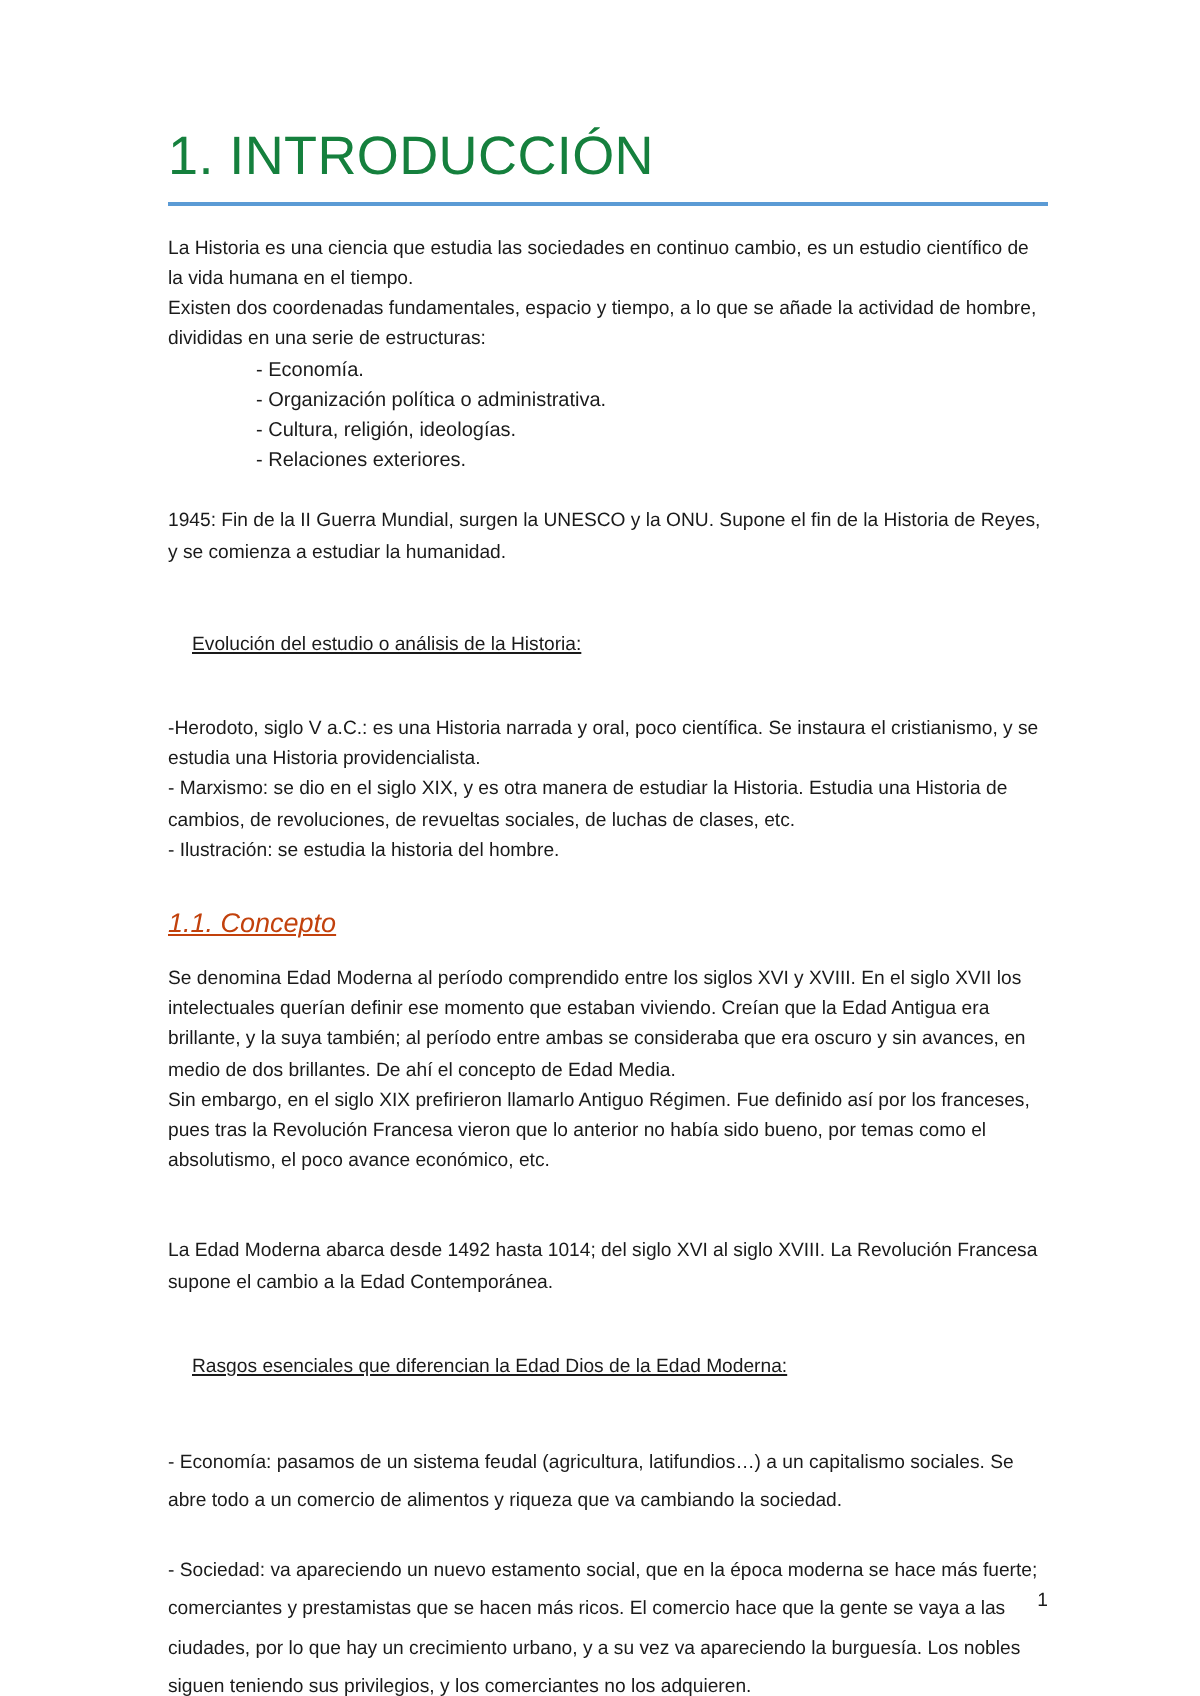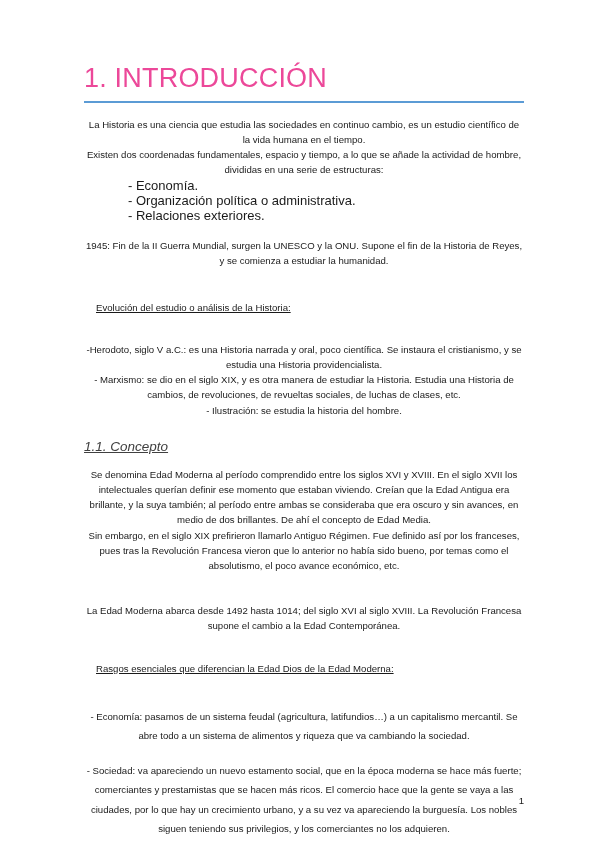--- a/index.html
+++ b/index.html
@@ -22,65 +22,65 @@
   .content {
     position: absolute;
     left: 84px;
     top: 64px;
     width: 440px;
   }
   .doc-title {
     font-size: 27px;
     font-weight: 400;
     letter-spacing: 0.2px;
-    color: #ec4899;
+    color: #15803d;
     margin: 0 0 7px 0;
     line-height: 1.1;
   }
   .title-rule {
     width: 440px;
     height: 2px;
     background: #5b9bd5;
     margin: 0 0 14px 0;
   }
   p.body {
     font-size: 9.6px;
     line-height: 15.2px;
     margin: 0;
-    text-align: center;
+    text-align: left;
     color: #1a1a1a;
   }
   .gap-md { height: 11px; }
   .gap-lg { height: 15px; }
   .gap-xl { height: 19px; }
   ul.dash-list {
     list-style: none;
     margin: 0;
     padding: 0 0 0 44px;
   }
   ul.dash-list li {
-    font-size: 13px;
+    font-size: 10px;
     line-height: 15.2px;
     margin: 0;
   }
   .underline-head {
     font-size: 9.6px;
     line-height: 15.2px;
     margin: 12px;
     text-decoration: underline;
     color: #1a1a1a;
   }
   .sub-head {
     font-size: 13.5px;
     line-height: 19px;
     margin: 0;
     font-style: italic;
     text-decoration: underline;
     font-weight: 400;
-    color: #404040;
+    color: #c2410c;
   }
   p.loose {
     line-height: 19.5px;
   }
   .page-number {
     position: absolute;
     right: 76px;
     bottom: 42px;
     font-size: 9.6px;
     color: #1a1a1a;
@@ -94,20 +94,21 @@
 
     <h1 class="doc-title">1. INTRODUCCIÓN</h1>
     <div class="title-rule"></div>
 
     <p class="body">La Historia es una ciencia que estudia las sociedades en continuo cambio, es un estudio científico de la vida humana en el tiempo.</p>
     <p class="body">Existen dos coordenadas fundamentales, espacio y tiempo, a lo que se añade la actividad de hombre, divididas en una serie de estructuras:</p>
 
     <ul class="dash-list">
       <li>- Economía.</li>
       <li>- Organización política o administrativa.</li>
+      <li>- Cultura, religión, ideologías.</li>
       <li>- Relaciones exteriores.</li>
     </ul>
 
     <div class="gap-lg"></div>
     <p class="body">1945: Fin de la II Guerra Mundial, surgen la UNESCO y la ONU. Supone el fin de la Historia de Reyes, y se comienza a estudiar la humanidad.</p>
 
     <div class="gap-xl"></div>
     <p class="underline-head">Evolución del estudio o análisis de la Historia:</p>
 
     <div class="gap-lg"></div>
@@ -124,21 +125,21 @@
 
     <div class="gap-xl"></div>
 
     <div class="gap-md"></div>
     <p class="body">La Edad Moderna abarca desde 1492 hasta 1014; del siglo XVI al siglo XVIII. La Revolución Francesa supone el cambio a la Edad Contemporánea.</p>
 
     <div class="gap-lg"></div>
     <p class="underline-head">Rasgos esenciales que diferencian la Edad Dios de la Edad Moderna:</p>
 
     <div class="gap-xl"></div>
-    <p class="body loose">- Economía: pasamos de un sistema feudal (agricultura, latifundios…) a un capitalismo mercantil. Se abre todo a un sistema de alimentos y riqueza que va cambiando la sociedad.</p>
+    <p class="body loose">- Economía: pasamos de un sistema feudal (agricultura, latifundios…) a un capitalismo sociales. Se abre todo a un comercio de alimentos y riqueza que va cambiando la sociedad.</p>
 
     <div class="gap-lg"></div>
     <p class="body loose">- Sociedad: va apareciendo un nuevo estamento social, que en la época moderna se hace más fuerte; comerciantes y prestamistas que se hacen más ricos. El comercio hace que la gente se vaya a las ciudades, por lo que hay un crecimiento urbano, y a su vez va apareciendo la burguesía. Los nobles siguen teniendo sus privilegios, y los comerciantes no los adquieren.</p>
 
   </div>
 
   <div class="page-number">1</div>
 </div>
 
 </body></html>

